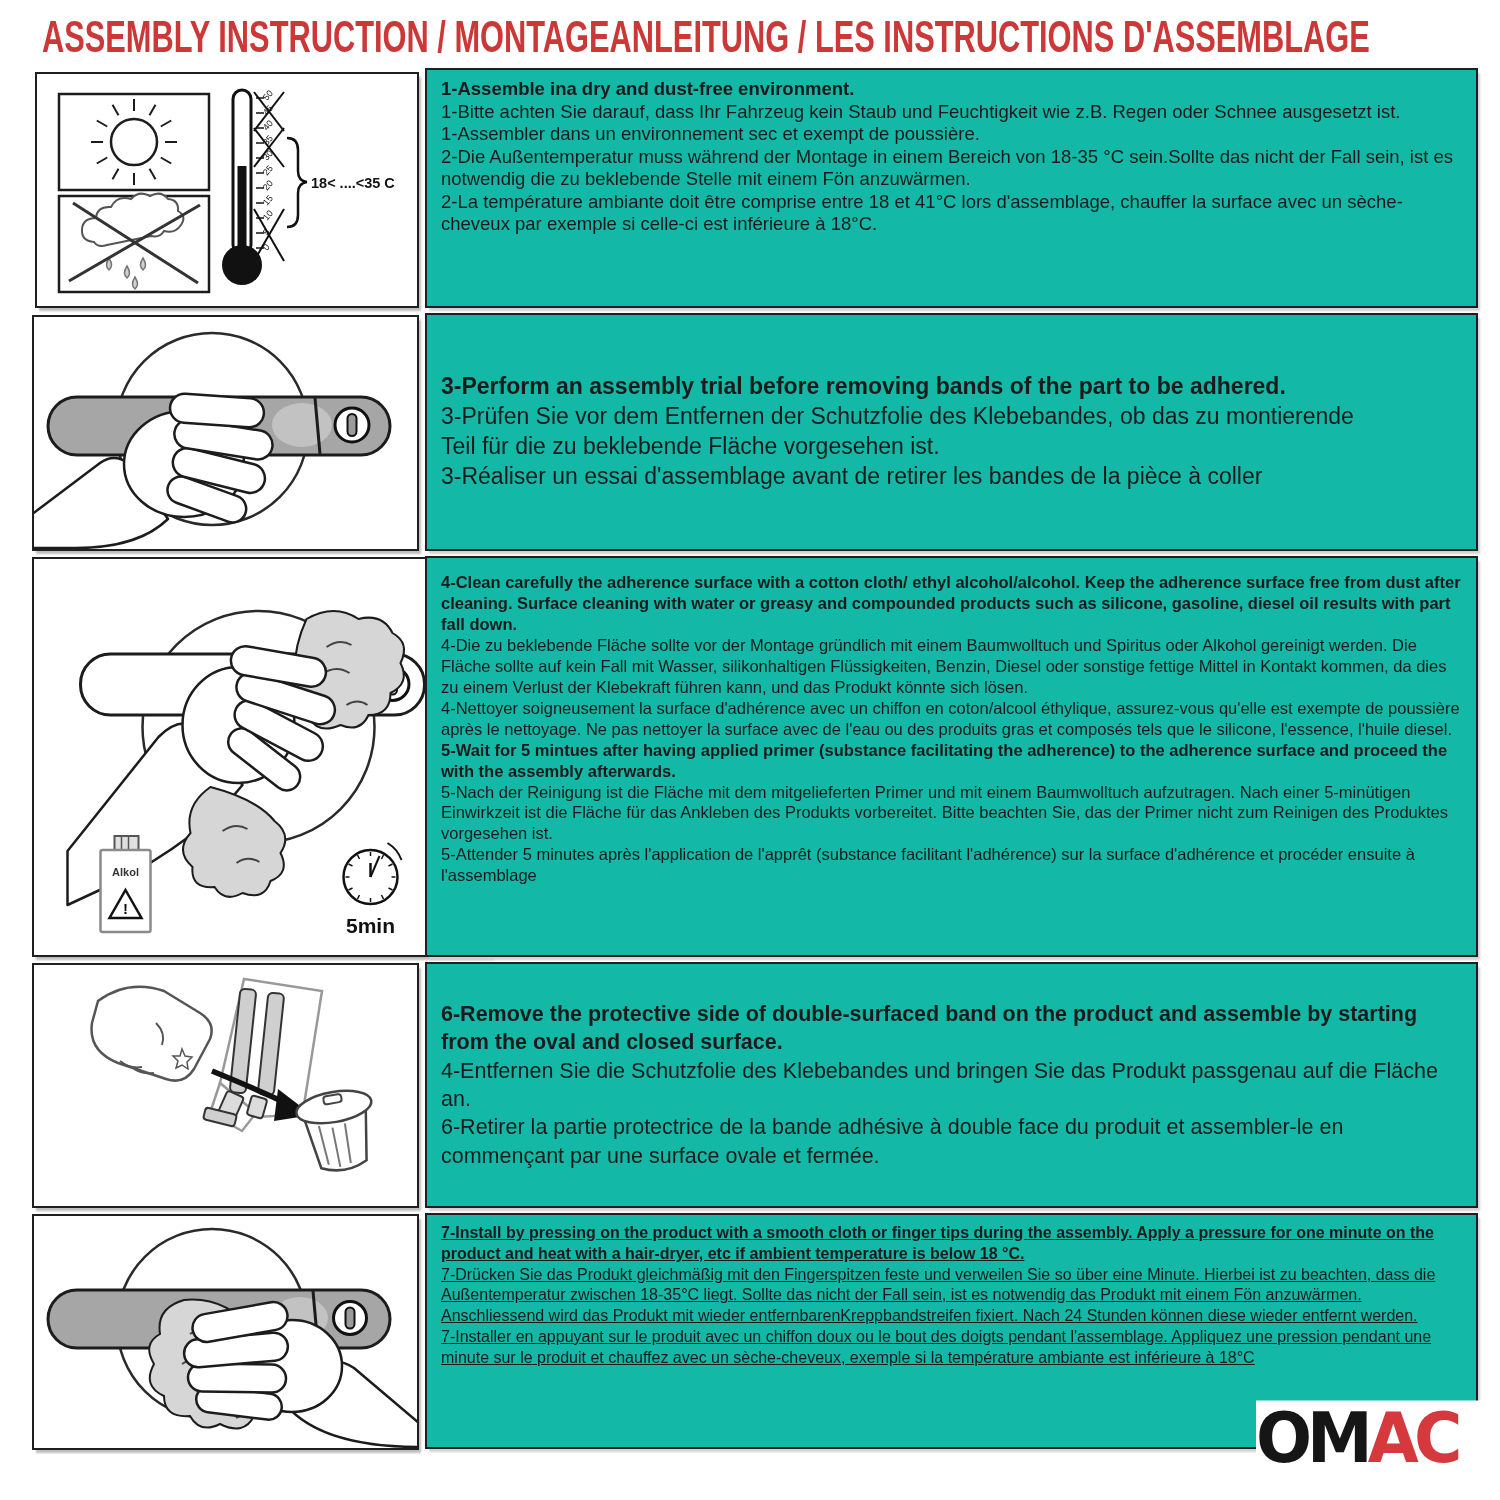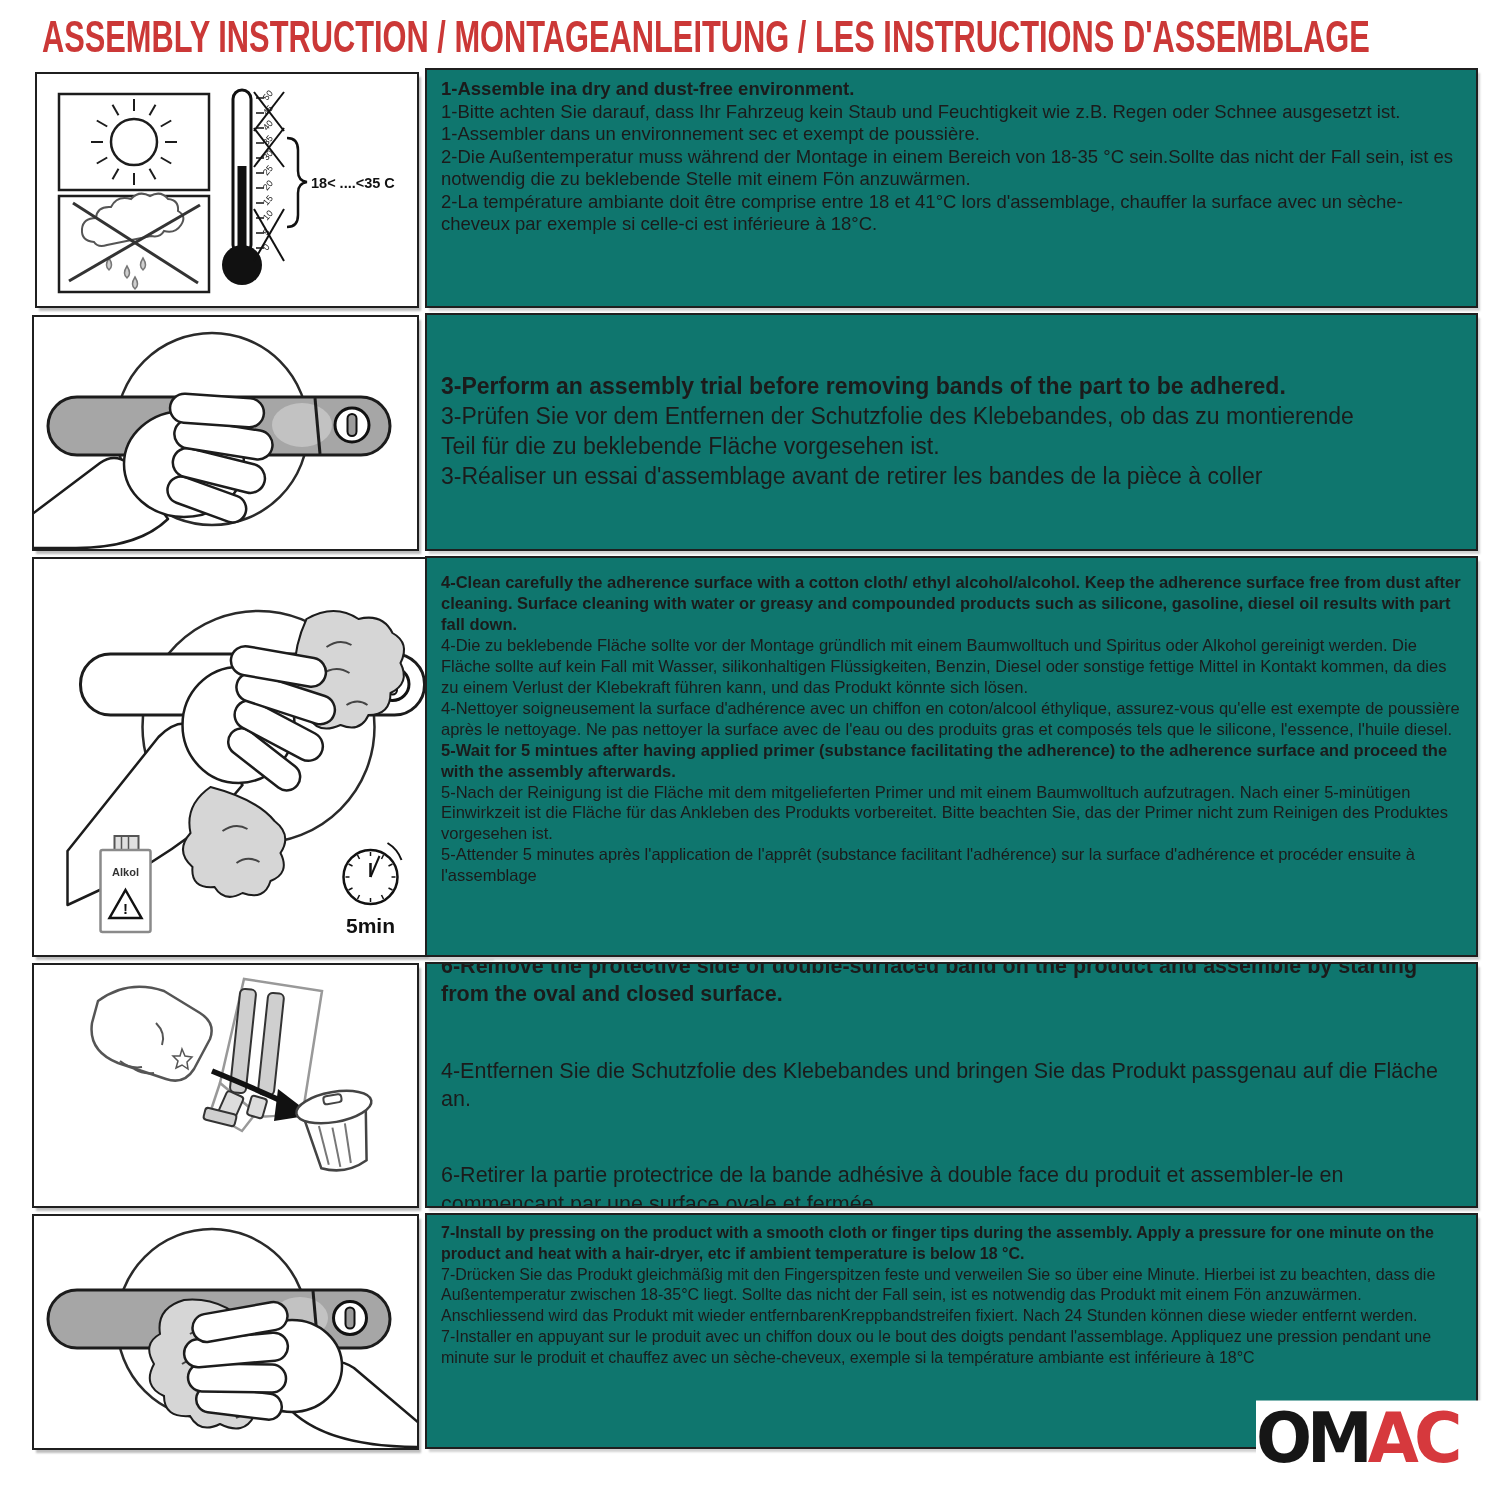--- a/index.html
+++ b/index.html
@@ -1,32 +1,32 @@
 <!DOCTYPE html>
 <html><head>
 <meta charset="utf-8">
 <style>
   html,body{margin:0;padding:0;background:#fff;}
   body{width:1500px;height:1500px;position:relative;font-family:"Liberation Sans",sans-serif;color:#1b1b1b;overflow:hidden;}
   .page-title{position:absolute;left:42px;top:12px;font-size:44px;font-weight:bold;color:#cb3837;
     white-space:nowrap;letter-spacing:0px;transform:scaleX(.70);transform-origin:0 0;}
   .ibox{position:absolute;background:#fff;border:2px solid #1f1f1f;box-sizing:border-box;
     box-shadow:3px 4px 2px -1px #bdbdbd;overflow:hidden;}
-  .tbox{position:absolute;background:#0f766e;border:2px solid #1f1f1f;box-sizing:border-box;
+  .tbox{position:absolute;background:#14b8a6;border:2px solid #1f1f1f;box-sizing:border-box;
     box-shadow:3px 4px 2px -1px #d2d2d2;padding:8px 14px;overflow:hidden;}
   .tbox p{margin:0;}
   .b{font-weight:bold;}
   .gap{margin-top:20px;}
   .t1{font-size:18.5px;line-height:1.22;}
   .t2{font-size:23px;line-height:1.3;display:flex;flex-direction:column;justify-content:center;}
   .t2 p{max-width:935px;}
   .t3{font-size:16.5px;line-height:1.27;padding-top:14px;}
-  .t4{font-size:21.5px;line-height:1.32;display:flex;flex-direction:column;justify-content:center;gap:48px;}
+  .t4{font-size:21.5px;line-height:1.32;display:flex;flex-direction:column;justify-content:center;}
   .t4 p{max-width:1015px;}
-  .t5{font-size:16px;line-height:1.3;}
+  .t5{font-size:16px;line-height:1.3;text-decoration:underline;}
   svg{display:block;width:100%;height:100%;}
   .logo{position:absolute;left:1256px;top:1402px;width:240px;height:74px;background:#fff;z-index:5;
     display:flex;align-items:center;font-family:"DejaVu Sans",sans-serif;font-weight:bold;
     font-size:66px;letter-spacing:-5px;line-height:1;transform:scaleY(1.04);}
   .logo .lg-black{color:#161616;}
   .logo .lg-red{color:#d6393d;}
 </style>
 </head>
 <body>
 

